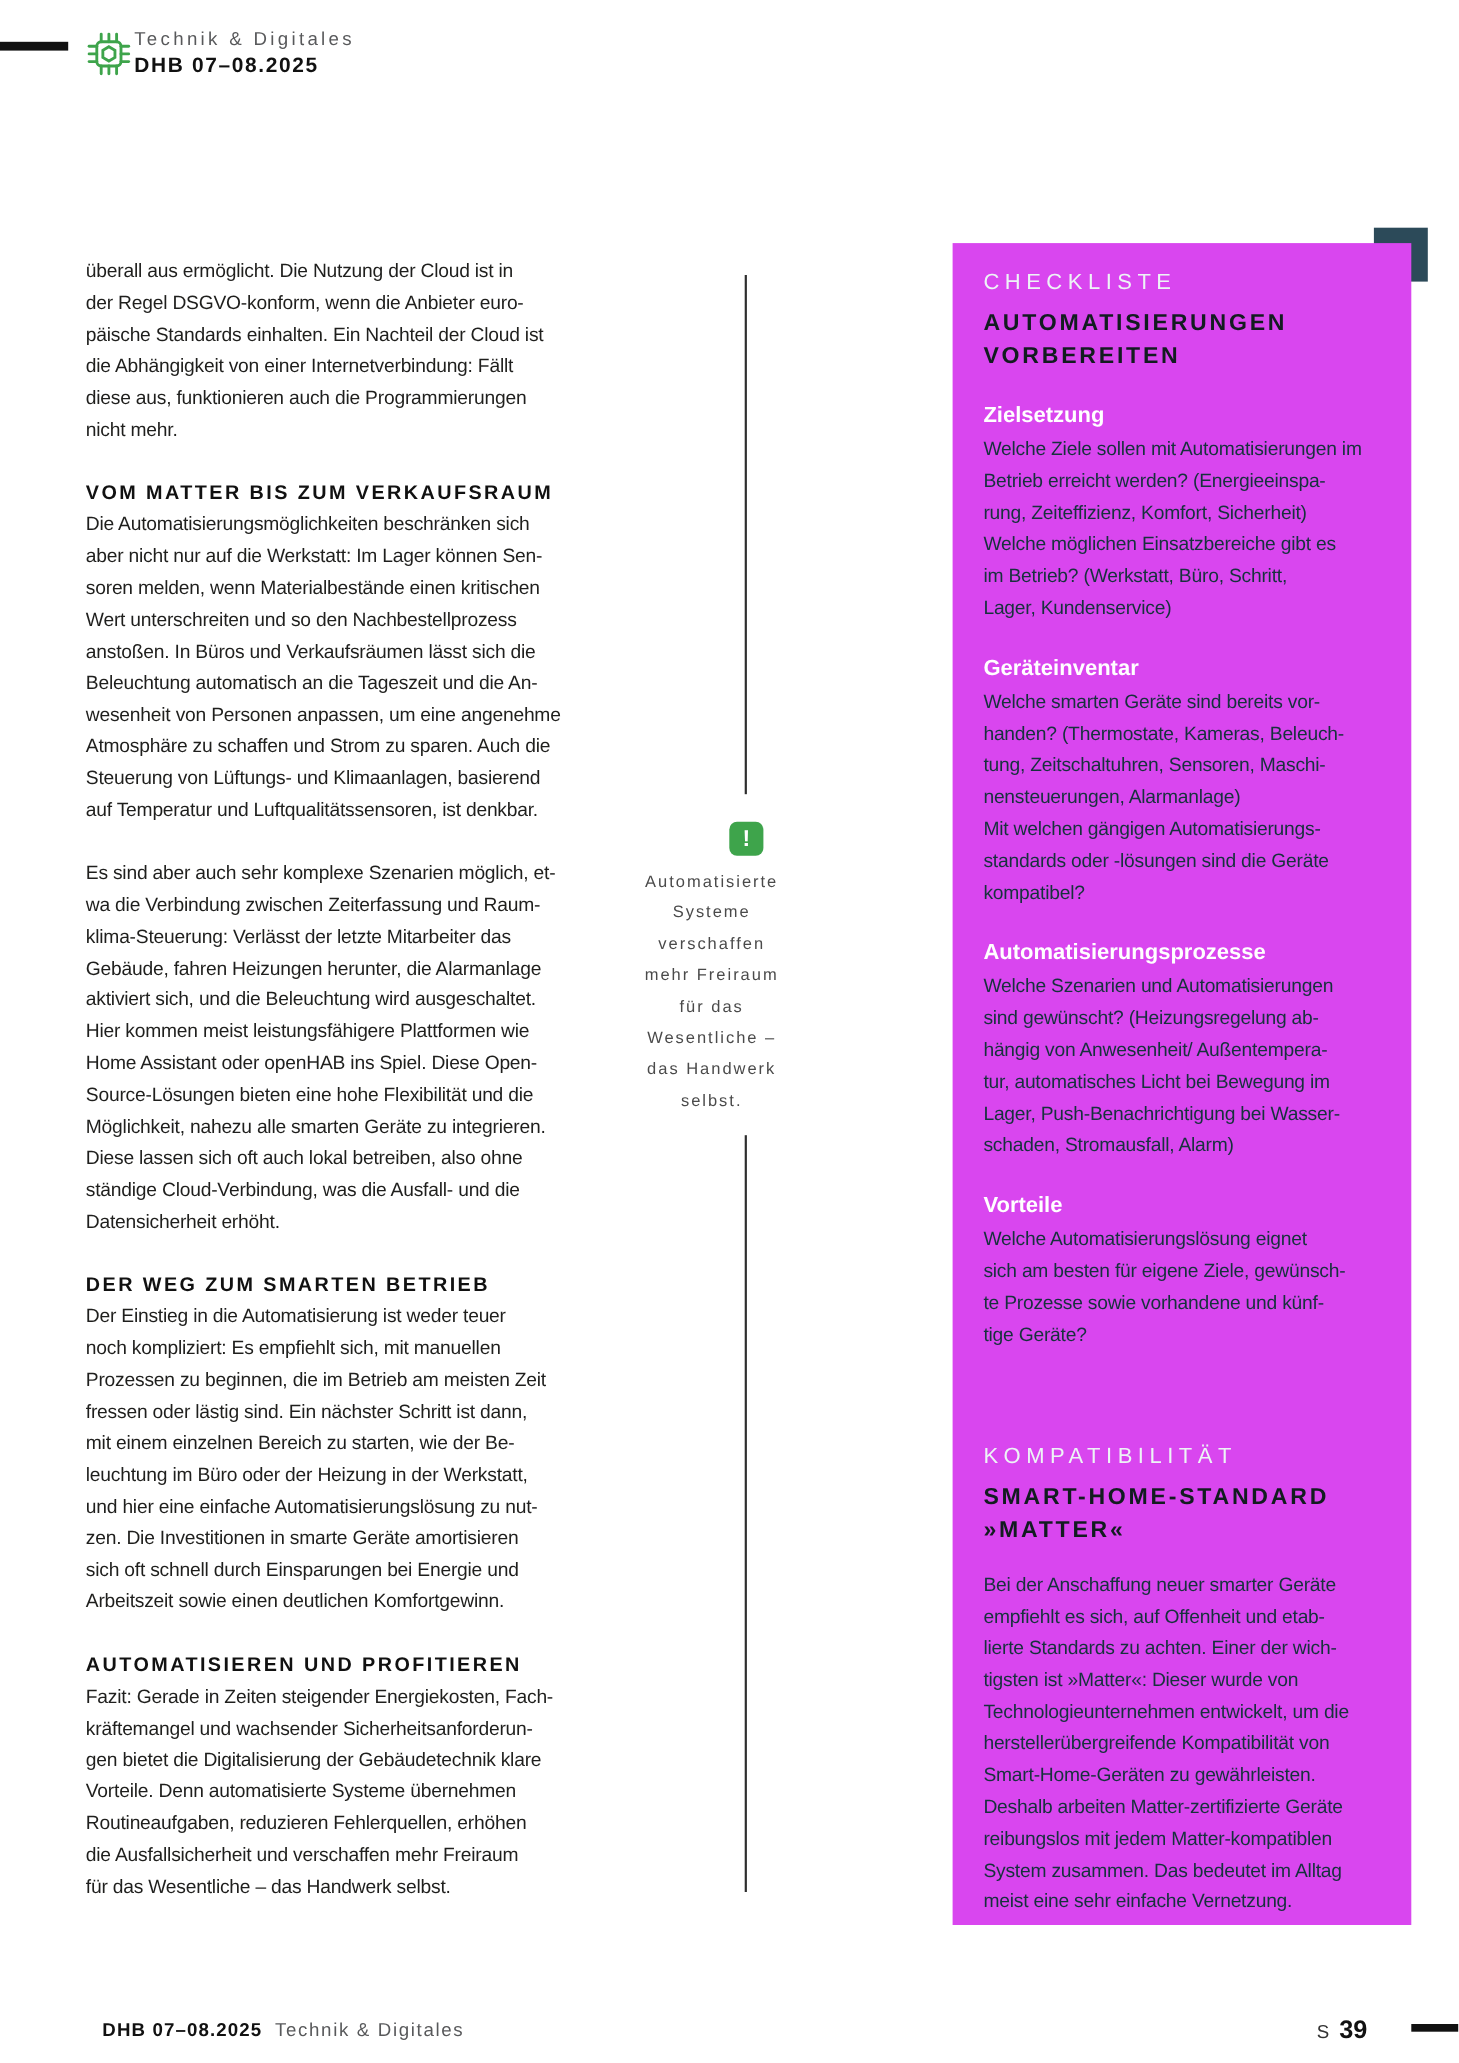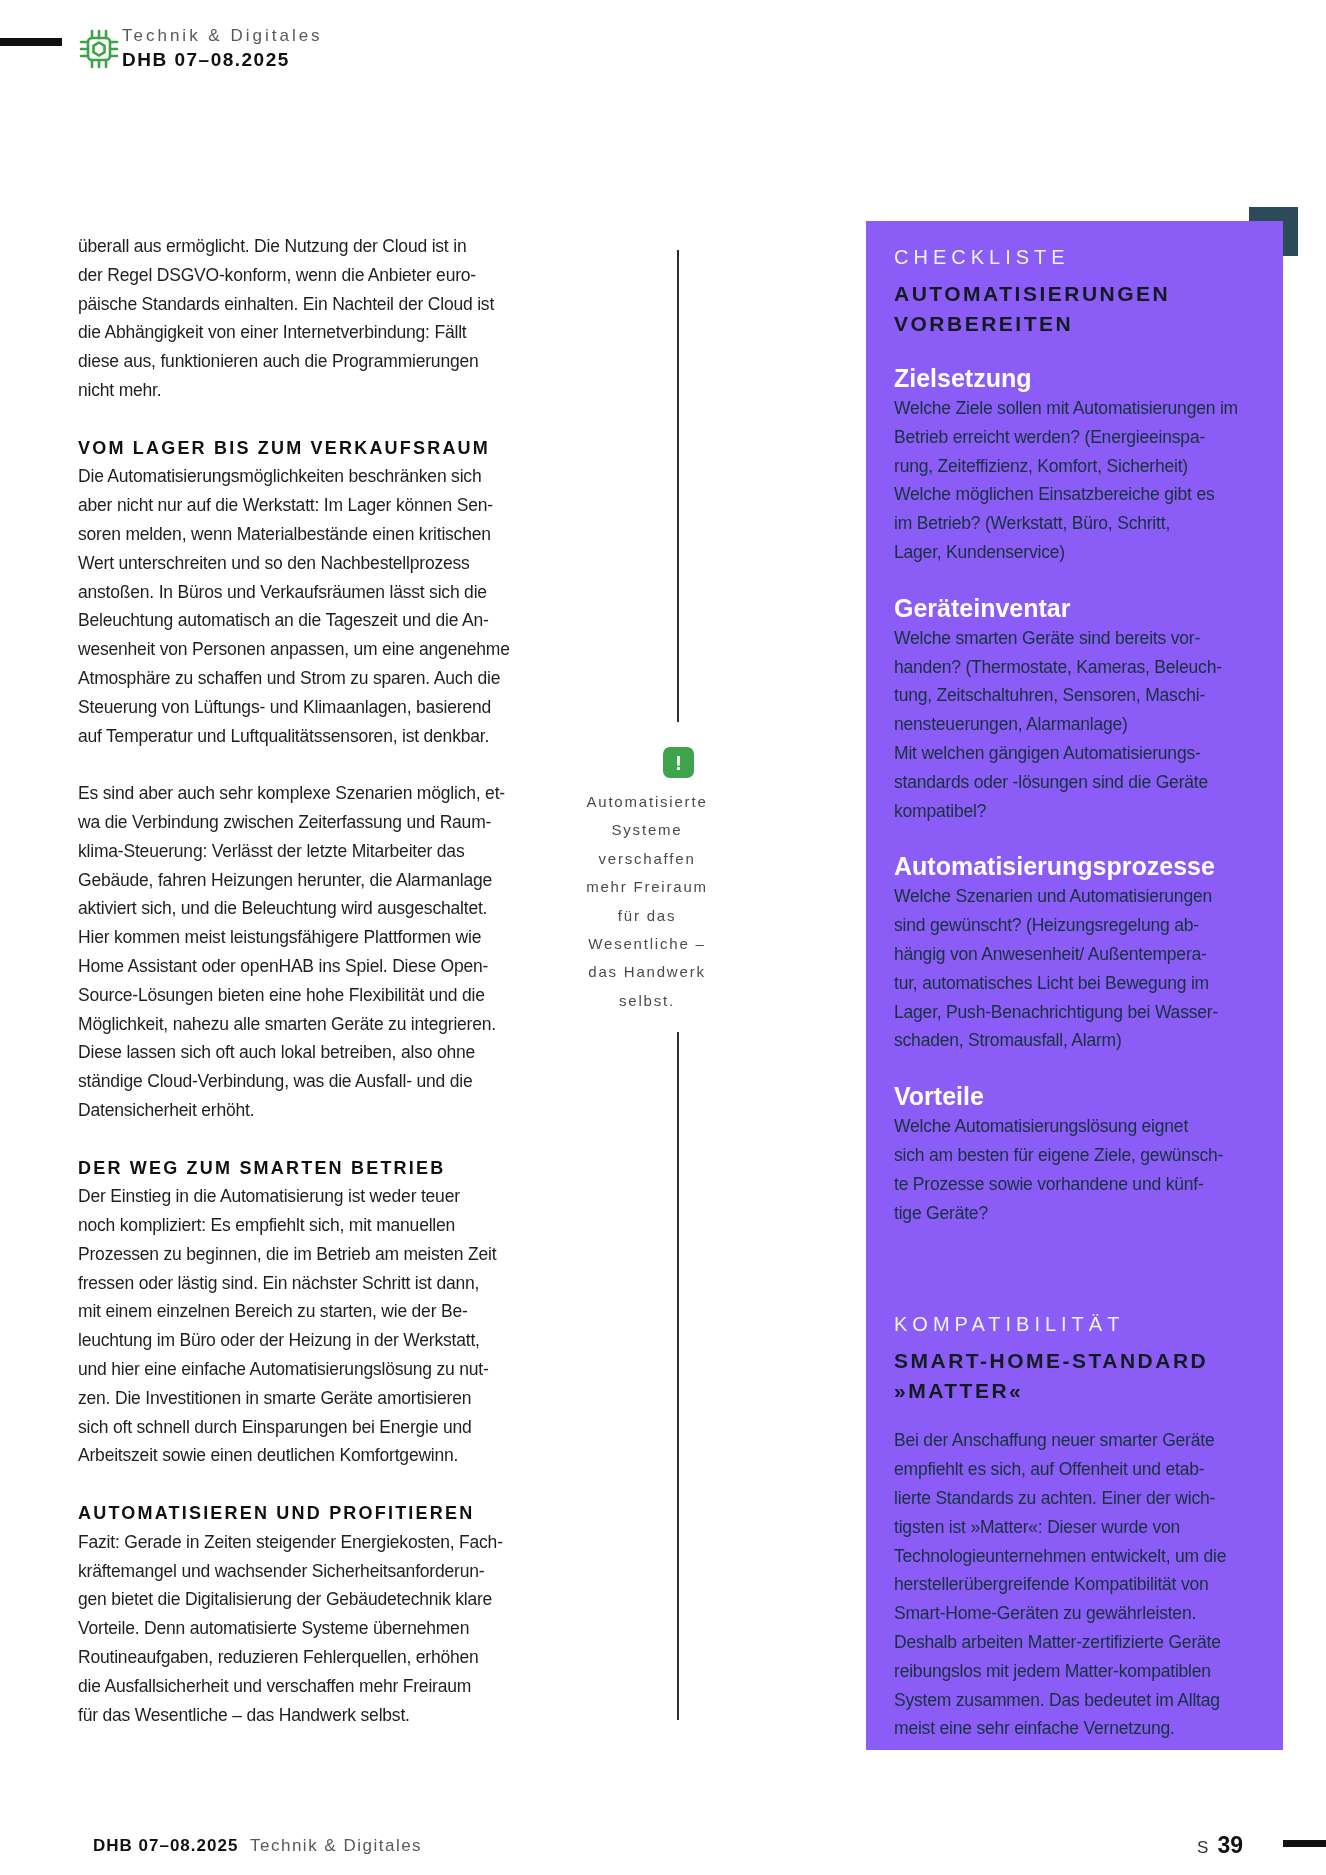--- a/index.html
+++ b/index.html
@@ -18,25 +18,25 @@
   .article p.gap{margin-top:28.8px;}
   .article h3{margin:28.8px 0 0 0;font-size:18px;line-height:28.8px;font-weight:bold;letter-spacing:2.2px;color:#111;}
   
   .vrule{position:absolute;width:2px;background:#2e2e2e;}
   .alert-icon{position:absolute;left:663px;top:747px;width:31px;height:31px;background:#3EA44B;border-radius:7px;
               color:#fff;font-weight:bold;font-size:21px;line-height:31px;text-align:center;}
   .pullquote{position:absolute;left:557px;top:788px;width:180px;text-align:center;white-space:pre-line;
              font-size:15px;line-height:28.4px;letter-spacing:1.8px;color:#4a4a4a;}
   
   .corner{position:absolute;left:1249px;top:207px;width:49px;height:49px;background:#2C4A59;}
-  .panel{position:absolute;left:866px;top:221px;width:417px;height:1529px;background:#8b5cf6;
+  .panel{position:absolute;left:866px;top:221px;width:417px;height:1529px;background:#d946ef;
          box-sizing:border-box;padding:24px 20px 0 28px;}
   .kicker{font-size:20px;line-height:24px;letter-spacing:5px;color:#edf4f6;font-weight:400;}
   .ptitle{margin-top:10px;font-size:21px;line-height:30px;font-weight:bold;letter-spacing:2.5px;color:#121c20;white-space:pre-line;}
-  .item-label{margin-top:27px;font-size:25px;line-height:24px;font-weight:bold;color:#ffffff;}
+  .item-label{margin-top:27px;font-size:20px;line-height:24px;font-weight:bold;color:#ffffff;}
   .item-label + .item-text{margin-top:4px;}
   .item-text{white-space:pre-line;font-size:17.5px;line-height:28.8px;letter-spacing:-0.2px;color:#16323c;}
   .item-label.later{margin-top:29px;}
   .compat-kicker{margin-top:85px;}
   .compat-text{margin-top:20px;}
   
   .footer{position:absolute;left:0;top:1832px;width:1326px;height:30px;}
   .f-issue{position:absolute;left:93px;top:4px;font-size:17px;font-weight:bold;letter-spacing:1px;color:#111;white-space:nowrap;}
   .f-cat{position:absolute;left:250px;top:4px;font-size:17px;letter-spacing:1.5px;color:#58595b;white-space:nowrap;}
   .f-page{position:absolute;right:83px;top:0;white-space:nowrap;}
@@ -76,21 +76,21 @@
     </div>
   </div>
 
   <div class="article">
     <p>überall aus ermöglicht. Die Nutzung der Cloud ist in
 der Regel DSGVO-konform, wenn die Anbieter euro-
 päische Standards einhalten. Ein Nachteil der Cloud ist
 die Abhängigkeit von einer Internetverbindung: Fällt
 diese aus, funktionieren auch die Programmierungen
 nicht mehr.</p>
-    <h3>VOM LAGER BIS ZUM VERKAUFSRAUM</h3>
+    <h3>VOM MATTER BIS ZUM VERKAUFSRAUM</h3>
     <p>Die Automatisierungsmöglichkeiten beschränken sich
 aber nicht nur auf die Werkstatt: Im Lager können Sen-
 soren melden, wenn Materialbestände einen kritischen
 Wert unterschreiten und so den Nachbestellprozess
 anstoßen. In Büros und Verkaufsräumen lässt sich die
 Beleuchtung automatisch an die Tageszeit und die An-
 wesenheit von Personen anpassen, um eine angenehme
 Atmosphäre zu schaffen und Strom zu sparen. Auch die
 Steuerung von Lüftungs- und Klimaanlagen, basierend
 auf Temperatur und Luftqualitätssensoren, ist denkbar.</p>

